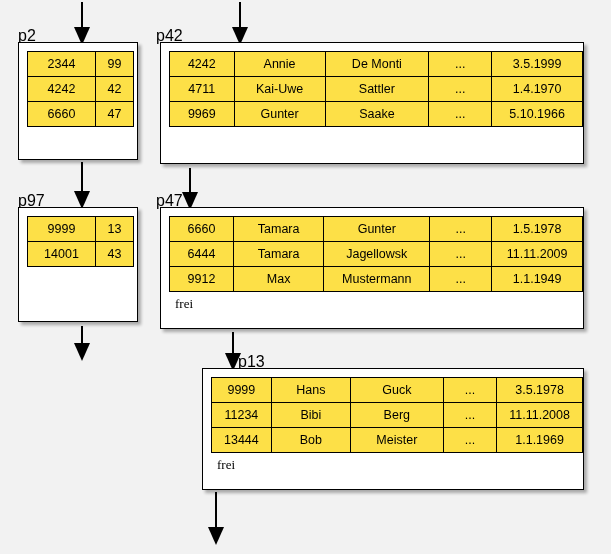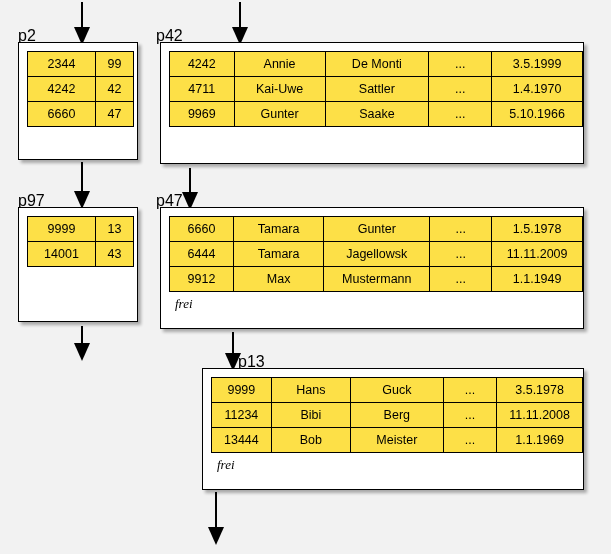--- a/index.html
+++ b/index.html
@@ -56,21 +56,20 @@
   
   .dat td.c0 { width: 68px; }
   .dat td.c1 { width: 96px; }
   .dat td.c2 { width: 110px; margin-top: 16px; }
   .dat td.c3 { width: 68px; }
   .dat td.c4 { width: 94px; }
   .frei {
     position: absolute;
     left: 14px;
     font-size: 13px;
-    font-style: italic;
     color: #000;
     font-family: "Liberation Serif", serif;
   }
   svg.arrows {
     position: absolute;
     left: 0;
     top: 0;
     width: 611px;
     height: 554px;
     pointer-events: none;

